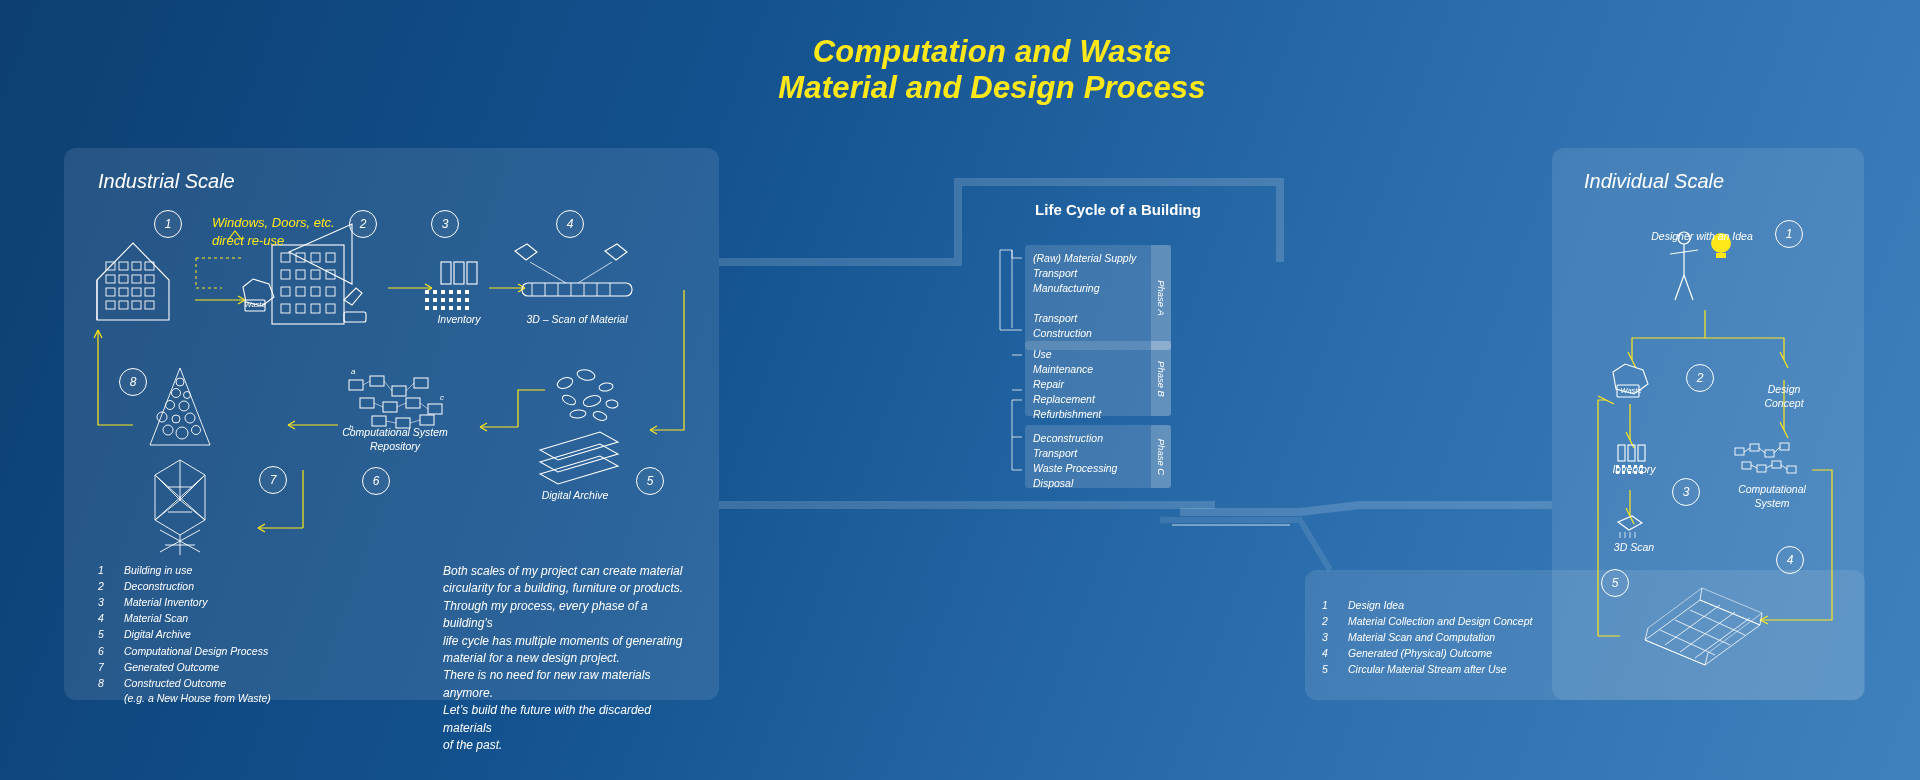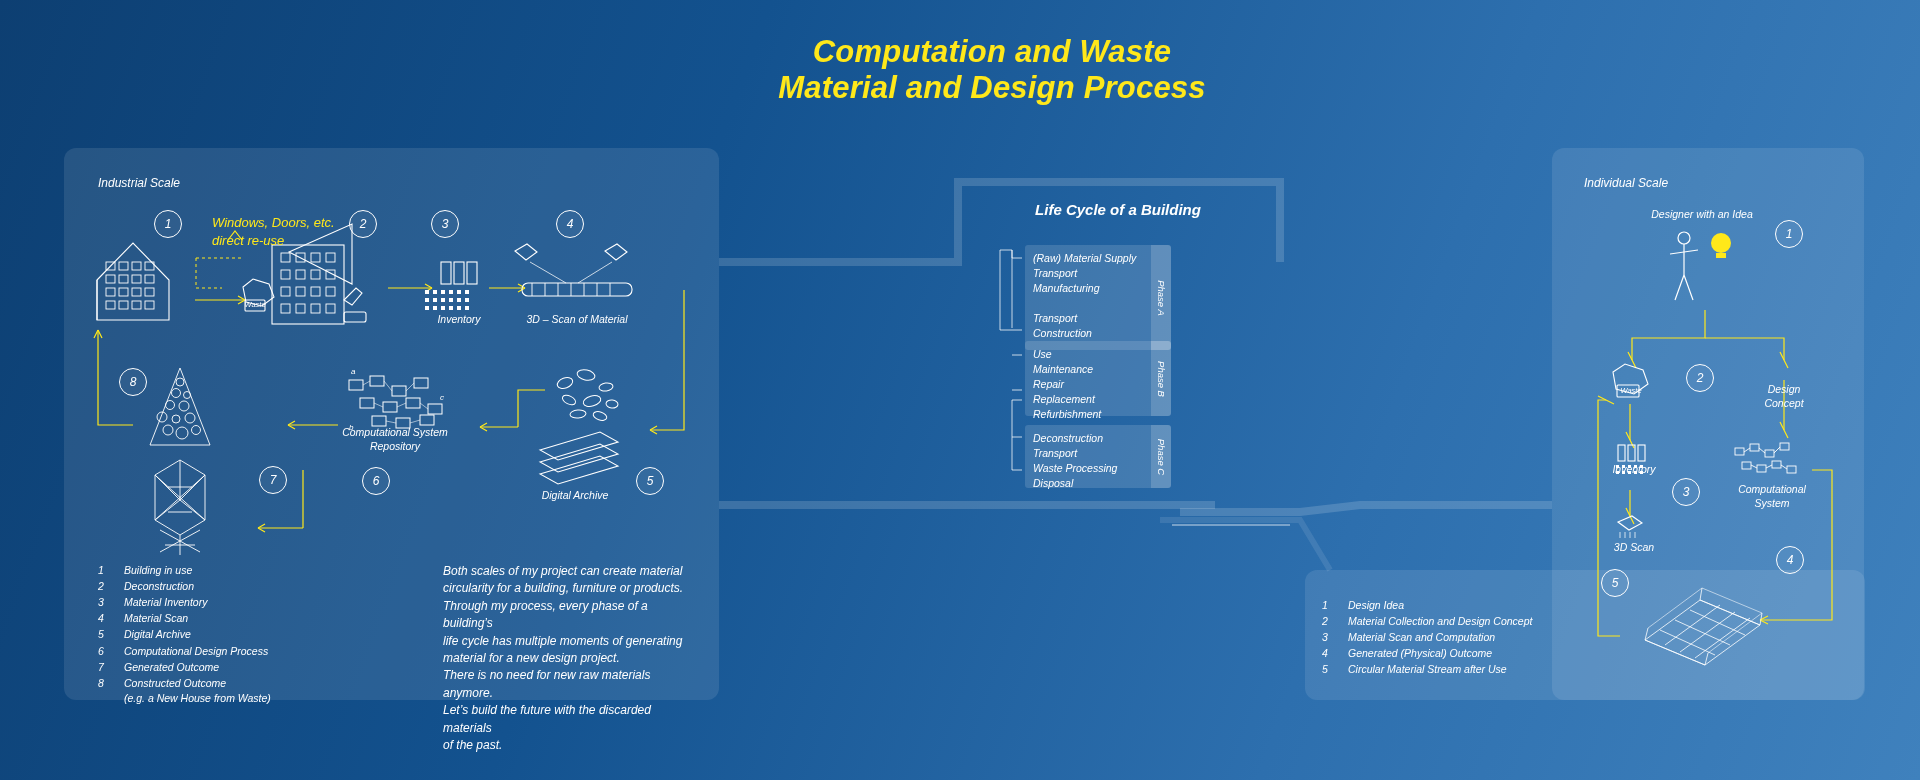--- a/index.html
+++ b/index.html
@@ -23,29 +23,29 @@
 
   
   .panel {
     position:absolute; border-radius:12px;
     background:rgba(255,255,255,0.10);
   }
   #industrial-panel { left:64px; top:148px; width:655px; height:552px; }
   #individual-panel { left:1552px; top:148px; width:312px; height:552px; }
   #individual-legend-panel { left:1305px; top:570px; width:560px; height:130px; background:rgba(255,255,255,0.10); border-radius:12px;}
   .panel-title {
-    position:absolute; font-style:italic; font-size:12px; color:#ffffff; font-weight:normal;margin-top:6px;
+    position:absolute; font-style:italic; font-size:20px; color:#ffffff; font-weight:normal;
   }
   #ind-title { left:98px; top:170px; }
   #indiv-title { left:1584px; top:170px; }
 
   
   #lifecycle-title {
     position:absolute; left:1028px; top:200px; width:180px; text-align:center;
-    font-style:italic; font-weight:bold; font-size:15px; line-height:1.3;
+    font-weight:bold; font-size:15px; line-height:1.3;
   }
   .phase-box {
     position:absolute; background:rgba(255,255,255,0.14);
     border-radius:3px; color:#fff;
   }
   .phase-text {
     position:absolute; left:8px; top:6px; font-style:italic; font-size:10.5px; line-height:1.42;
     white-space:pre-line;
   }
   .phase-tab {
@@ -504,21 +504,21 @@
       <path d="M1660,630 L1715,655 M1675,620 L1730,645 M1690,610 L1745,635"></path>
       <path d="M1665,645 L1720,605 M1680,652 L1735,612 M1695,658 L1750,618"></path>
       <path d="M1648,628 L1702,588 L1762,613 L1708,653" opacity="0.7"></path>
       <path d="M1648,628 L1645,640 M1702,588 L1700,600 M1762,613 L1760,625 M1708,653 L1705,665"></path>
     </g>
 
     <path class="yline" d="M1620,636 L1598,636 L1598,400 L1606,400"></path>
     <path class="yline" d="M1606,400 l-8,-4 M1606,400 l8,4"></path>
   </svg>
 
-  <div class="cap" style="left:1622px; top:207px; width:160px;">Designer with an Idea</div>
+  <div class="cap" style="left:1622px; top:229px; width:160px;">Designer with an Idea</div>
   <div class="cap" style="left:1614px; top:386px; width:34px; font-size:7.5px;">Waste</div>
   <div class="cap" style="left:1744px; top:382px; width:80px;">Design
 Concept</div>
   <div class="cap" style="left:1594px; top:462px; width:80px;">Inventory</div>
   <div class="cap" style="left:1722px; top:482px; width:100px;">Computational
 System</div>
   <div class="cap" style="left:1598px; top:540px; width:72px;">3D Scan</div>
 
   <div class="circ" style="left:1775px; top:220px;">1</div>
   <div class="circ" style="left:1686px; top:364px;">2</div>

